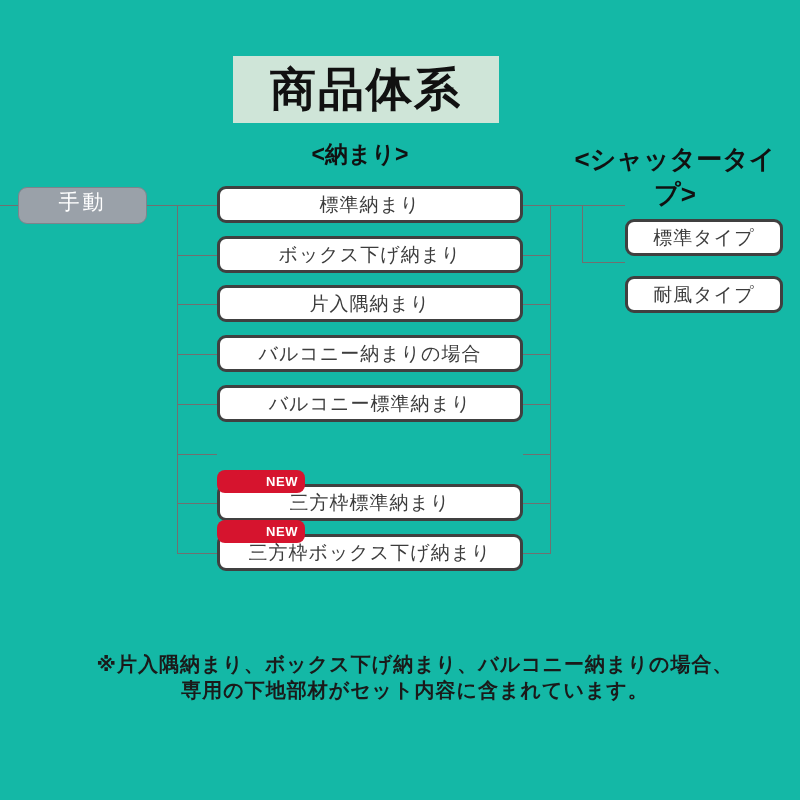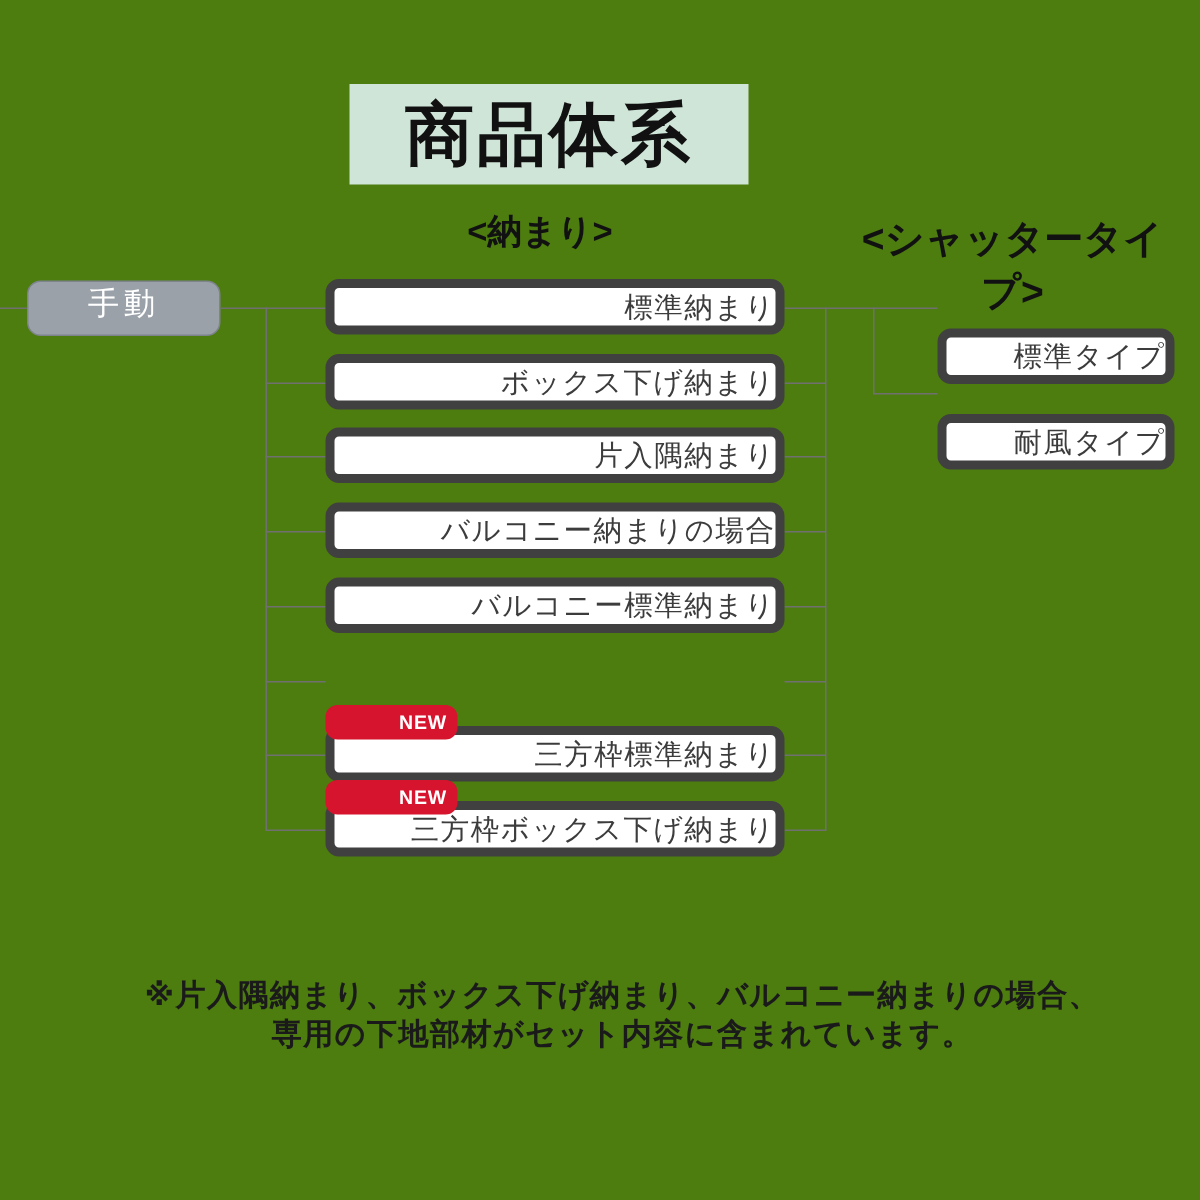--- a/index.html
+++ b/index.html
@@ -1,17 +1,17 @@
 <!DOCTYPE html>
 <html><head>
 <meta charset="utf-8">
 <style>
   html,body{margin:0;padding:0;background:#ffffff;}
   #canvas{
-    position:relative;width:800px;height:800px;background:#4d7c0f;overflow:hidden;
+    position:relative;width:800px;height:800px;background:#14b8a6;overflow:hidden;
     font-family:"Liberation Sans","DejaVu Sans",sans-serif;color:#222;
   }
   
   .title-block{
     position:absolute;left:233px;top:56px;width:266px;height:67px;
     background:#cfe5d8;display:flex;align-items:center;justify-content:center;
   }
   .title-block span{font-size:46px;font-weight:bold;color:#111;letter-spacing:2px;}
   
   .col-header{position:absolute;font-weight:bold;color:#111;text-align:center;}
@@ -19,22 +19,22 @@
   #hdr-shutter{left:570px;top:142px;width:210px;font-size:26px;}
   
   .root-box{
     position:absolute;left:18px;top:187px;width:129px;height:37px;
     background:#9aa1a9;border:1px solid #7d848c;border-radius:9px;
     display:flex;align-items:flex-start;justify-content:center;box-sizing:border-box;
   }
   .root-box span{color:#ffffff;font-size:21px;letter-spacing:3px;}
   
   .flow-box{
-    position:absolute;background:#ffffff;border:6px solid #404040;border-radius:9px;
-    display:flex;align-items:center;justify-content:flex-end;box-sizing:border-box;
+    position:absolute;background:#ffffff;border:3px solid #404040;border-radius:9px;
+    display:flex;align-items:center;justify-content:center;box-sizing:border-box;
     height:37px;z-index:2;font-family:Liberation Mono, monospace;
   }
   .mid-box{left:217px;width:306px;}
   .right-box{left:625px;width:158px;margin-top:33px;}
   .flow-box span{font-size:19px;color:#3c3c3c;letter-spacing:1px;}
   
   .new-badge{
     position:absolute;left:217px;width:46px;height:23px;border-radius:8px;
     background:#d6142e;color:#ffffff;display:flex;align-items:center;justify-content:center;
     font-size:13px;font-weight:bold;letter-spacing:0.5px;z-index:3;padding-left:42px;

